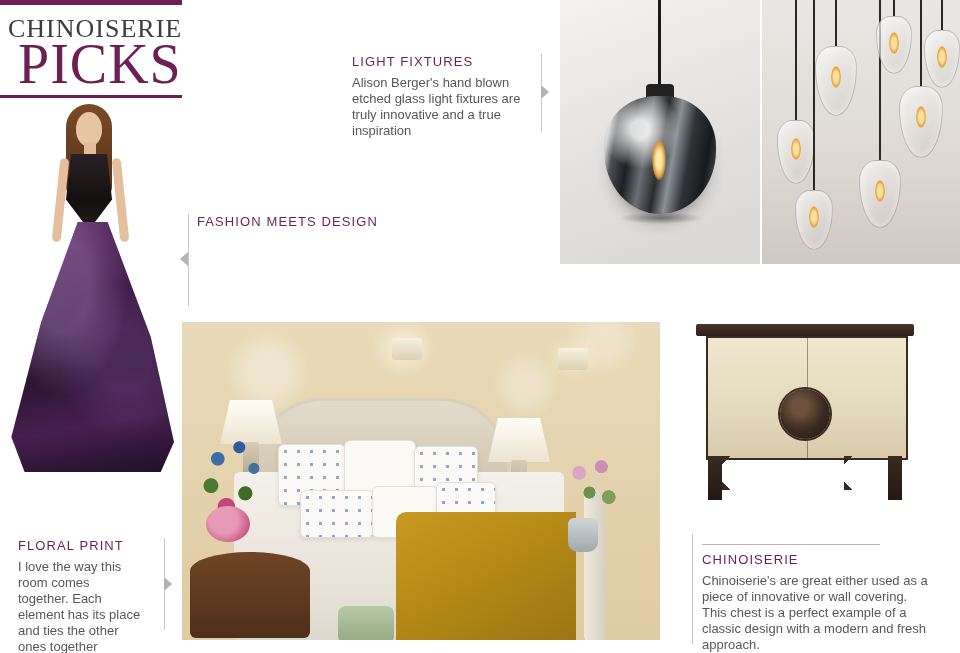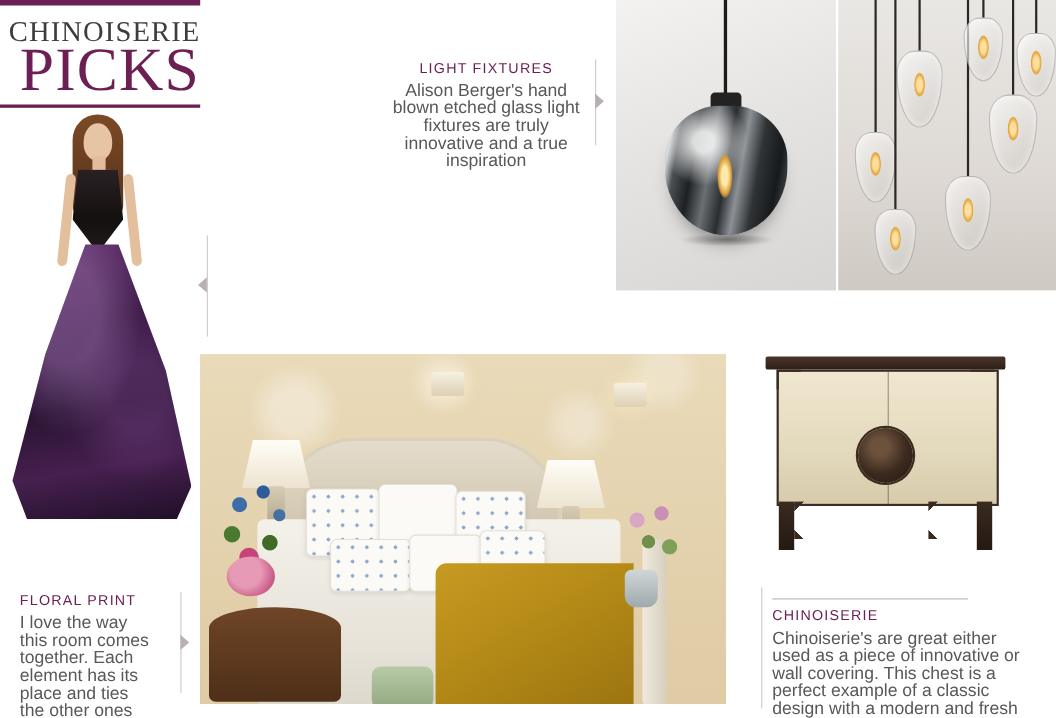--- a/index.html
+++ b/index.html
@@ -63,30 +63,30 @@
   .caption h3 {
     margin: 0 0 6px 0;
     font-size: 13px;
     font-weight: normal;
     letter-spacing: 1.1px;
     color: #6b1f52;
     text-transform: uppercase;
   }
   .caption p {
     margin: 0;
-    font-size: 16px;
+    font-size: 13px;
     line-height: 16px;
     color: #57585a;
   }
   .caption .hairline {
     height: 1px;
     background: #bfb0bb;
     margin-bottom: 7px;
   }
-  .align-right h3, .align-right p { text-align: center; }
+  .align-right h3, .align-right p { text-align: left; }
   .align-left h3, .align-left p { text-align: left; }
 
   
   .connector {
     position: absolute;
     width: 0; height: 0;
     border-top: 7px solid transparent;
     border-bottom: 7px solid transparent;
   }
   .connector.right { border-left: 8px solid #b9b0b6; }
@@ -457,20 +457,21 @@
 </div>
 
 <div class="caption align-right" id="cap-light" style="left:352px; top:54px; width:180px;">
   <h3>LIGHT FIXTURES</h3>
   <p>Alison Berger's hand blown etched glass light fixtures are truly innovative and a true inspiration</p>
 </div>
 <div class="vline" style="left:541px; top:54px; height:78px;"></div>
 <div class="connector right" style="left:541px; top:85px;"></div>
 
 <div class="caption align-left" id="cap-fashion" style="left:197px; top:214px; width:252px;">
+  <h3>FASHION MEETS DESIGN</h3>
 </div>
 <div class="vline" style="left:188px; top:214px; height:92px;"></div>
 <div class="connector left" style="left:180px; top:252px;"></div>
 
 <div class="caption align-left" id="cap-floral" style="left:18px; top:538px; width:124px;">
   <h3>FLORAL PRINT</h3>
   <p>I love the way this room comes together. Each element has its place and ties the other ones together perfectly.</p>
 </div>
 <div class="vline" style="left:164px; top:538px; height:92px;"></div>
 <div class="connector right" style="left:164px; top:577px;"></div>

